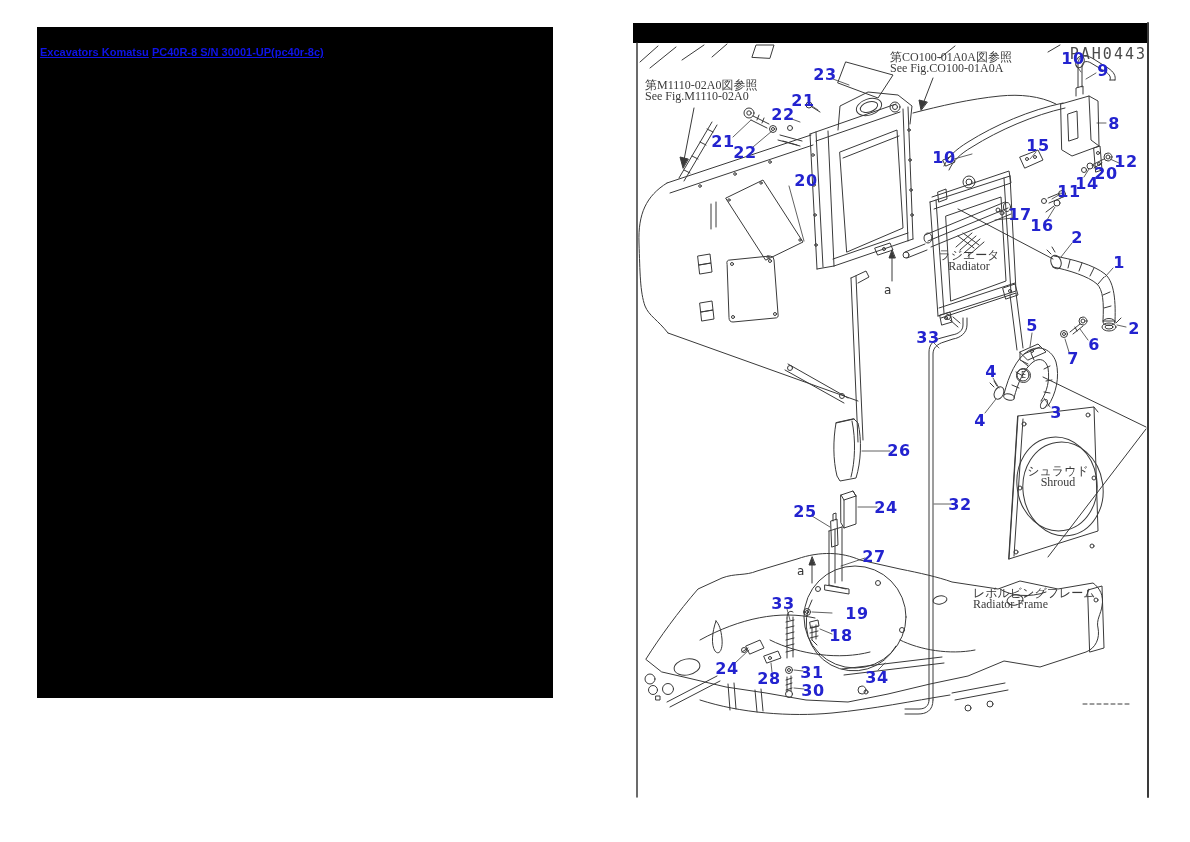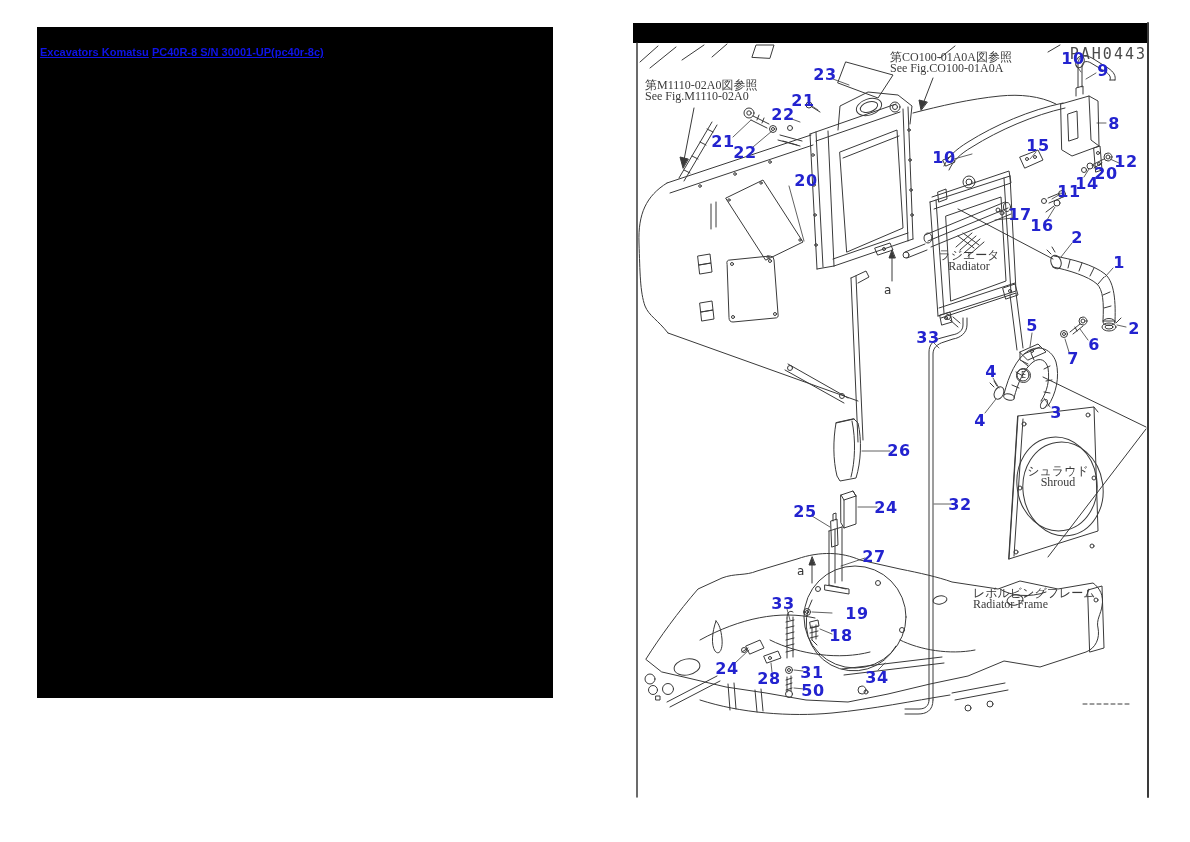--- a/index.html
+++ b/index.html
@@ -400,21 +400,21 @@
       <span class="callout" style="left: 723px; top: 141px;">21</span>
       <span class="callout" style="left: 783px; top: 114px;">22</span>
       <span class="callout" style="left: 745px; top: 152px;">22</span>
       <span class="callout" style="left: 825px; top: 74px;">23</span>
       <span class="callout" style="left: 886px; top: 507px;">24</span>
       <span class="callout" style="left: 805px; top: 511px;">25</span>
       <span class="callout" style="left: 899px; top: 450px;">26</span>
       <span class="callout" style="left: 874px; top: 556px; text-align: center;">27</span>
       <span class="callout" style="left: 769px; top: 678px;">28</span>
       <span class="callout" style="left: 727px; top: 668px;">24</span>
-      <span class="callout" style="left: 813px; top: 690px;">50</span>
+      <span class="callout" style="left: 813px; top: 690px;">30</span>
       <span class="callout" style="left: 812px; top: 672px;">31</span>
       <span class="callout" style="left: 960px; top: 504px;">32</span>
       <span class="callout" style="left: 928px; top: 337px;">33</span>
       <span class="callout" style="left: 783px; top: 603px;">33</span>
       <span class="callout" style="left: 877px; top: 677px;">34</span>
     </div>
 
 </div>
 
 </body></html>

